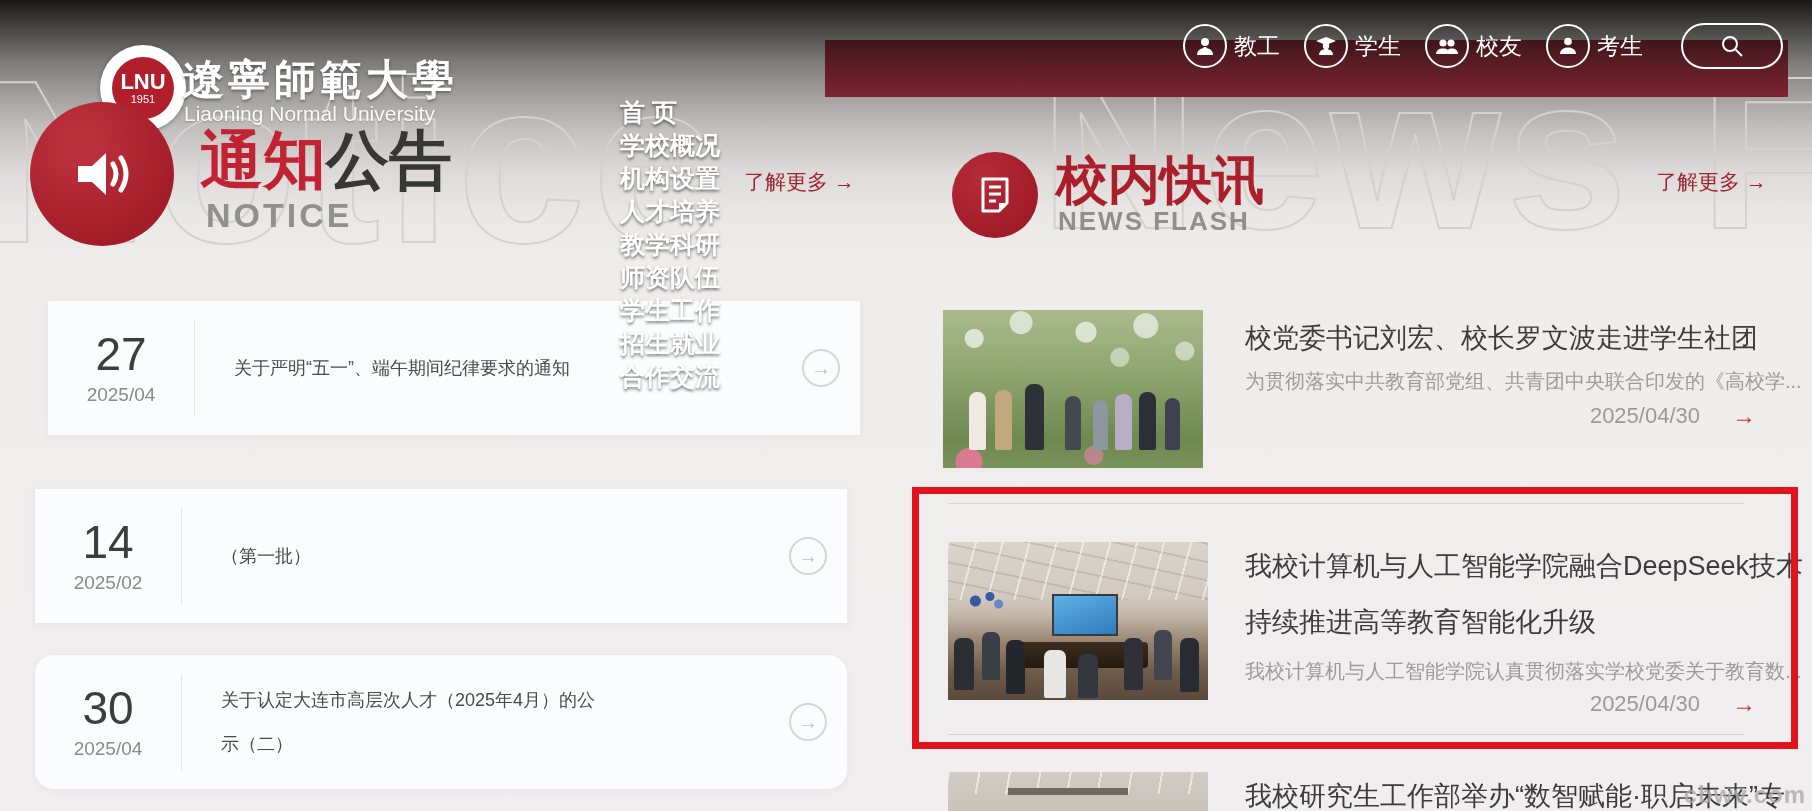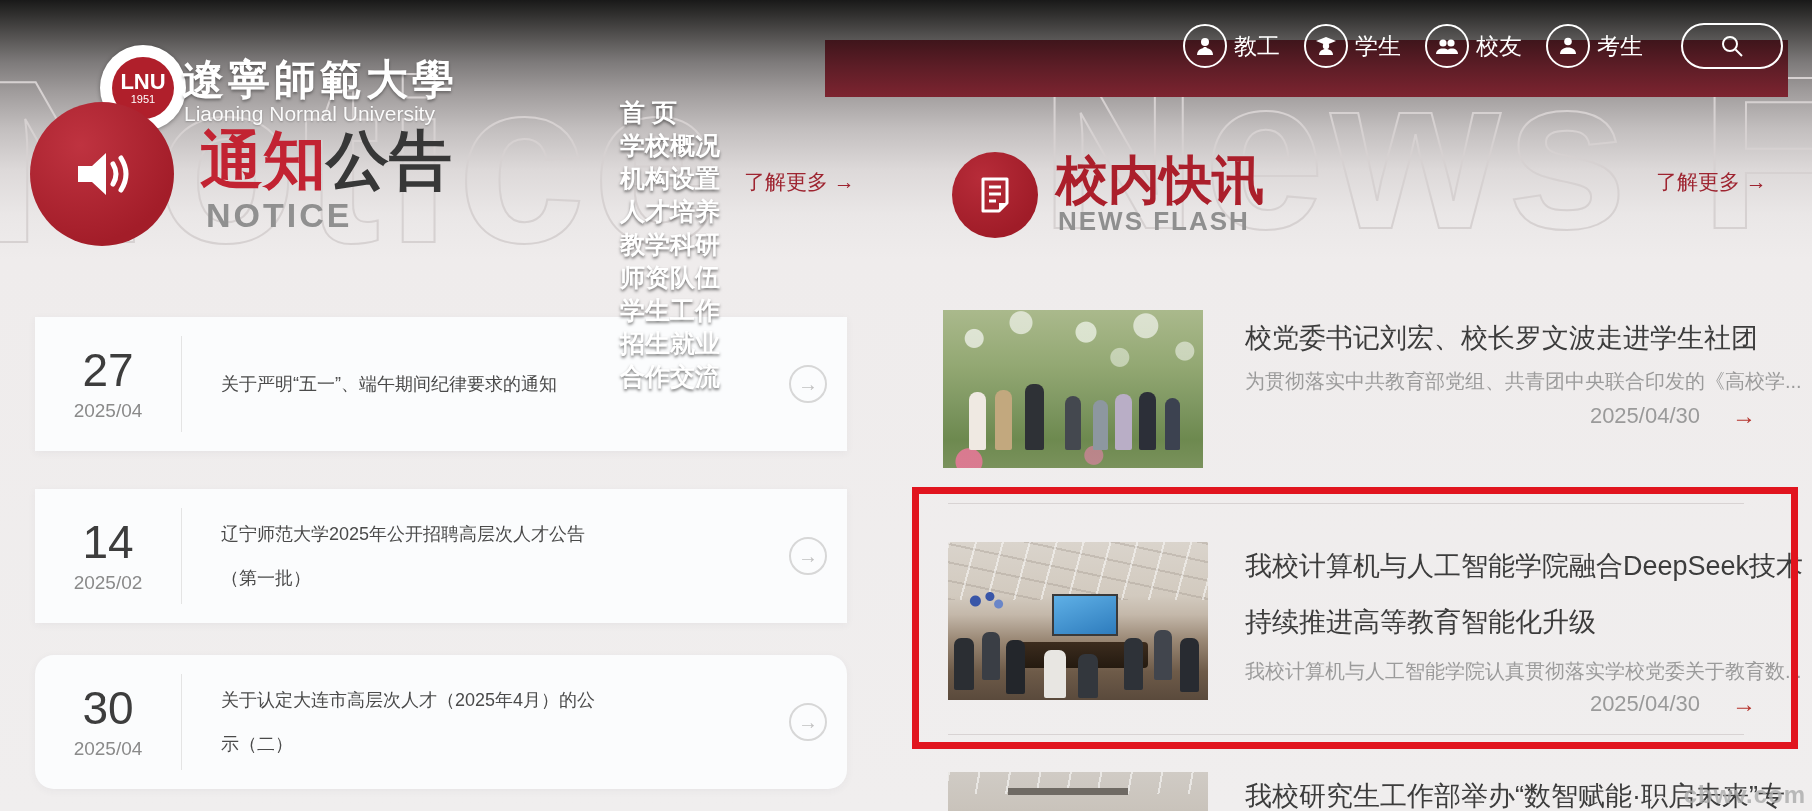--- a/index.html
+++ b/index.html
@@ -65,21 +65,21 @@
     border-radius:50%; background:radial-gradient(circle at 35% 30%,#b72c39,#a01c28 72%);
     display:flex; align-items:center; justify-content:center; }
   .news-title { position:absolute; z-index:4; left:1056px; top:146px; font-size:52px; font-weight:700;
     color:#ab1f2b; white-space:nowrap; }
   .news-sub { position:absolute; z-index:4; left:1058px; top:206px; font-size:26px; font-weight:700;
     color:#8f8f8f; letter-spacing:2px; }
 
   
   .notice-card { position:absolute; z-index:4; left:35px; width:812px; height:134px;
     background:#fbfcfd; box-shadow:0 2px 8px rgba(60,60,70,.05); display:flex; align-items:center; cursor:pointer; }
-  .card1 { top:317px; } .card2 { top:489px; } .card3 { top:655px;border-radius:19px; }
+  .card1 { top:301px;margin-left:13px; } .card2 { top:489px; } .card3 { top:655px;border-radius:19px; }
   .card-date { width:146px; flex:0 0 146px; display:flex; flex-direction:column; align-items:center; }
   .card-day { font-size:46px; color:#3d3d3d; line-height:48px; }
   .card-month { font-size:19px; color:#8a8a8a; margin-top:6px; }
   .card-sep { width:1px; height:96px; background:#e4e4e4; flex:0 0 1px; }
   .card-title { margin-left:39px; margin-right:90px; font-size:18px; color:#4a4a4a; line-height:44px; }
   .card-arrow { position:absolute; right:20px; top:50%; margin-top:-19px; width:38px; height:38px;
     border:2px solid #d7d7d7; border-radius:50%; color:#c0c0c0; font-size:20px;
     display:flex; align-items:center; justify-content:center; }
 
   
@@ -258,21 +258,20 @@
     <div class="card-arrow">→</div>
   </div>
 
   <div class="notice-card card2">
     <div class="card-date">
       <span class="card-day">14</span>
       <span class="card-month">2025/02</span>
     </div>
     <div class="card-sep"></div>
     <div class="card-title">
-      <div>辽宁师范大学2025年公开招聘高层次人才公告</div>
       <div>（第一批）</div>
     </div>
     <div class="card-arrow">→</div>
   </div>
 
   <div class="notice-card card3">
     <div class="card-date">
       <span class="card-day">30</span>
       <span class="card-month">2025/04</span>
     </div>

